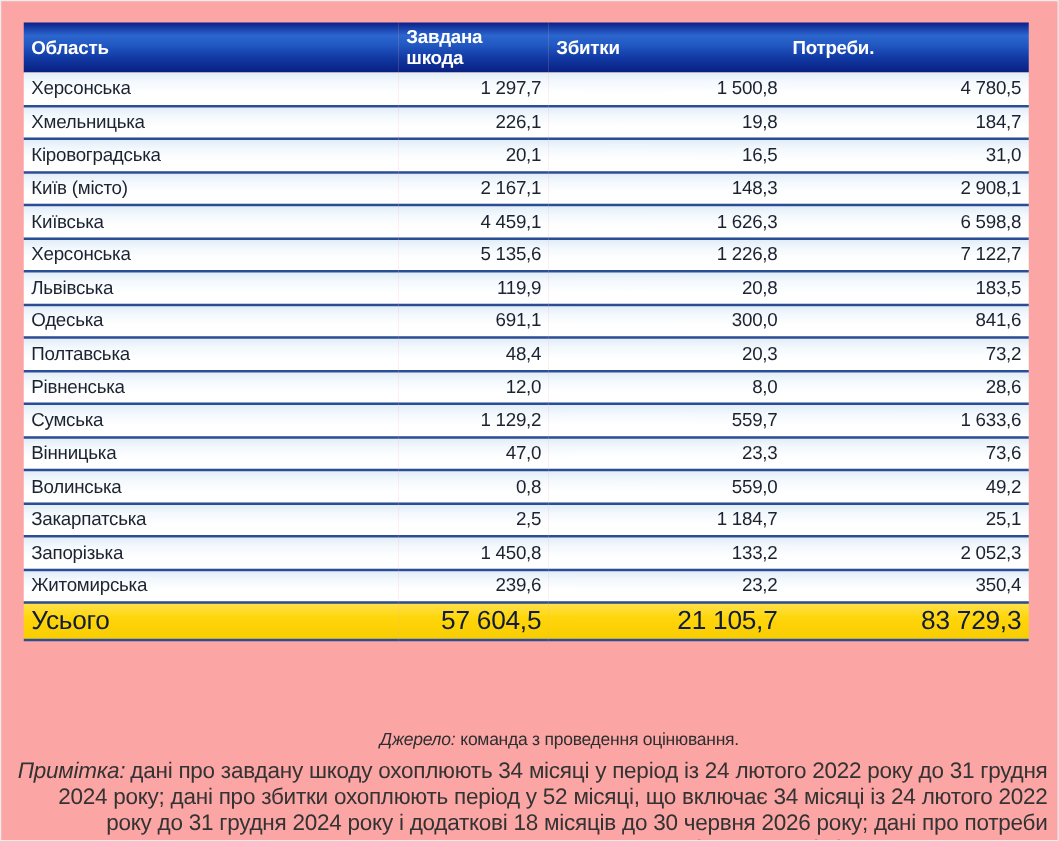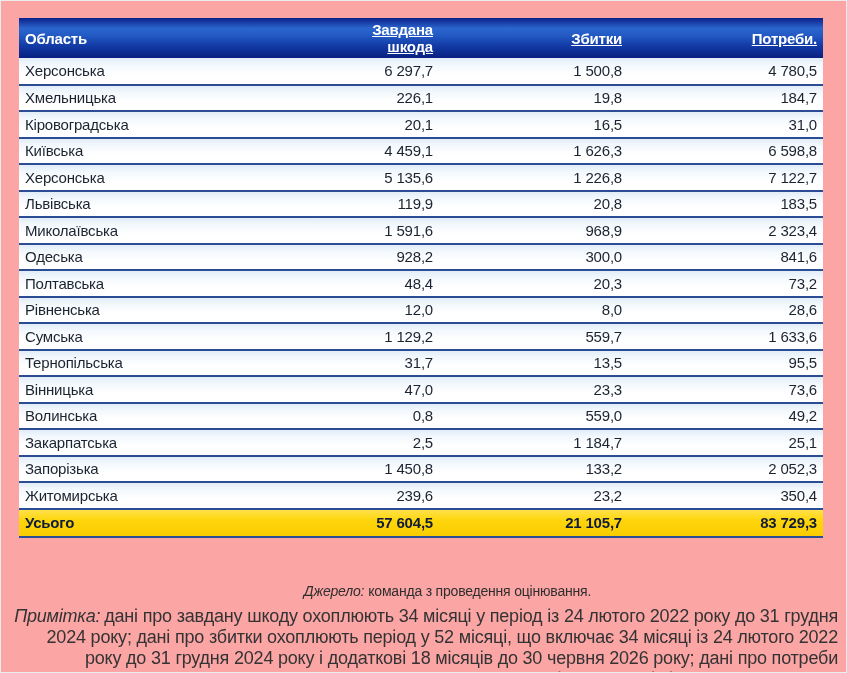--- a/index.html
+++ b/index.html
@@ -23,37 +23,37 @@
   thead th {
     background:linear-gradient(180deg,#0a2089 0%, #2b66ce 26%, #2258c2 45%, #123aa5 70%, #081f80 100%);
     color:#ffffff;
     font-size:15px; font-weight:bold;
     letter-spacing:-0.2px;
     height:27px;
     padding:3px 6px;
     box-sizing:border-box;
   }
   thead th.col-region { text-align:left; }
-  thead th.col-num { text-align:right;text-decoration:underline; }
+  thead th.col-num { text-align:left; }
 
   tbody td {
     font-size:15px;
     letter-spacing:-0.2px;
     color:#1c2330;
     height:26.5px;
     padding:2px 6px;
     box-sizing:border-box;
     border-bottom:2px solid #2b4d94;
     background:linear-gradient(180deg,#e2edf8 0%, #f4f9fd 30%, #ffffff 65%);
   }
   td.col-region { text-align:left; }
   td.col-num { text-align:right; }
 
   tfoot td {
-    font-size:15px; font-weight:bold;
+    font-size:21px; font-weight:normal;
     letter-spacing:-0.2px;
     color:#101c3a;
     height:28px;
     padding:2px 6px;
     box-sizing:border-box;
     background:linear-gradient(180deg,#ffe14a 0%, #ffd60b 40%, #f8cc00 100%);
     border-bottom:2px solid #2b4d94;
   }
 
   .source-line {
@@ -89,89 +89,83 @@
       <tr>
         <th class="col-region">Область</th>
         <th class="col-num">Завдана шкода</th>
         <th class="col-num">Збитки</th>
         <th class="col-num">Потреби.</th>
       </tr>
     </thead>
     <tbody id="table-rows">
         <tr>
           <td class="col-region">Херсонська</td>
-          <td class="col-num">6 297,7</td>
+          <td class="col-num">1 297,7</td>
           <td class="col-num">1 500,8</td>
           <td class="col-num">4 780,5</td>
         </tr>
         <tr>
           <td class="col-region">Хмельницька</td>
           <td class="col-num">226,1</td>
           <td class="col-num">19,8</td>
           <td class="col-num">184,7</td>
         </tr>
         <tr>
           <td class="col-region">Кіровоградська</td>
           <td class="col-num">20,1</td>
           <td class="col-num">16,5</td>
           <td class="col-num">31,0</td>
         </tr>
         <tr>
+          <td class="col-region">Київ (місто)</td>
+          <td class="col-num">2 167,1</td>
+          <td class="col-num">148,3</td>
+          <td class="col-num">2 908,1</td>
+        </tr>
+        <tr>
           <td class="col-region">Київська</td>
           <td class="col-num">4 459,1</td>
           <td class="col-num">1 626,3</td>
           <td class="col-num">6 598,8</td>
         </tr>
         <tr>
           <td class="col-region">Херсонська</td>
           <td class="col-num">5 135,6</td>
           <td class="col-num">1 226,8</td>
           <td class="col-num">7 122,7</td>
         </tr>
         <tr>
           <td class="col-region">Львівська</td>
           <td class="col-num">119,9</td>
           <td class="col-num">20,8</td>
           <td class="col-num">183,5</td>
         </tr>
         <tr>
-          <td class="col-region">Миколаївська</td>
-          <td class="col-num">1 591,6</td>
-          <td class="col-num">968,9</td>
-          <td class="col-num">2 323,4</td>
-        </tr>
-        <tr>
           <td class="col-region">Одеська</td>
-          <td class="col-num">928,2</td>
+          <td class="col-num">691,1</td>
           <td class="col-num">300,0</td>
           <td class="col-num">841,6</td>
         </tr>
         <tr>
           <td class="col-region">Полтавська</td>
           <td class="col-num">48,4</td>
           <td class="col-num">20,3</td>
           <td class="col-num">73,2</td>
         </tr>
         <tr>
           <td class="col-region">Рівненська</td>
           <td class="col-num">12,0</td>
           <td class="col-num">8,0</td>
           <td class="col-num">28,6</td>
         </tr>
         <tr>
           <td class="col-region">Сумська</td>
           <td class="col-num">1 129,2</td>
           <td class="col-num">559,7</td>
           <td class="col-num">1 633,6</td>
-        </tr>
-        <tr>
-          <td class="col-region">Тернопільська</td>
-          <td class="col-num">31,7</td>
-          <td class="col-num">13,5</td>
-          <td class="col-num">95,5</td>
         </tr>
         <tr>
           <td class="col-region">Вінницька</td>
           <td class="col-num">47,0</td>
           <td class="col-num">23,3</td>
           <td class="col-num">73,6</td>
         </tr>
         <tr>
           <td class="col-region">Волинська</td>
           <td class="col-num">0,8</td>

